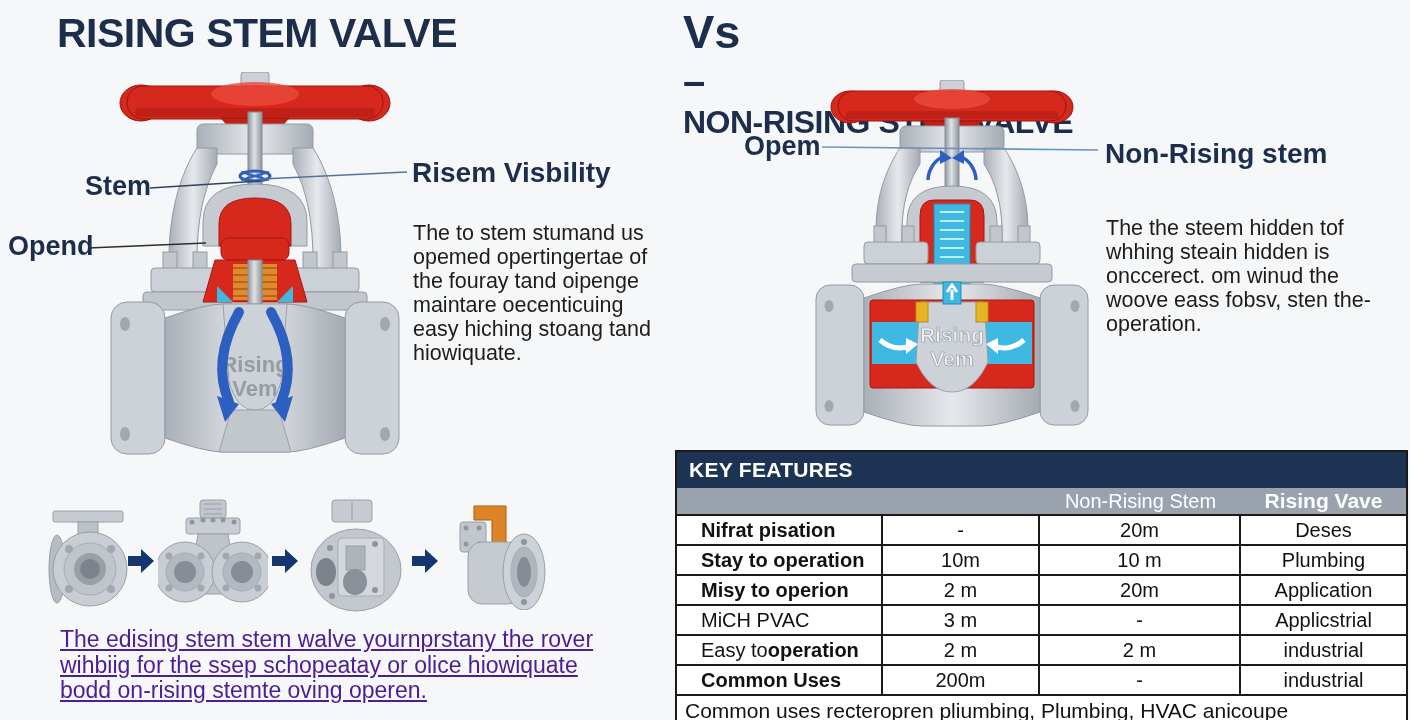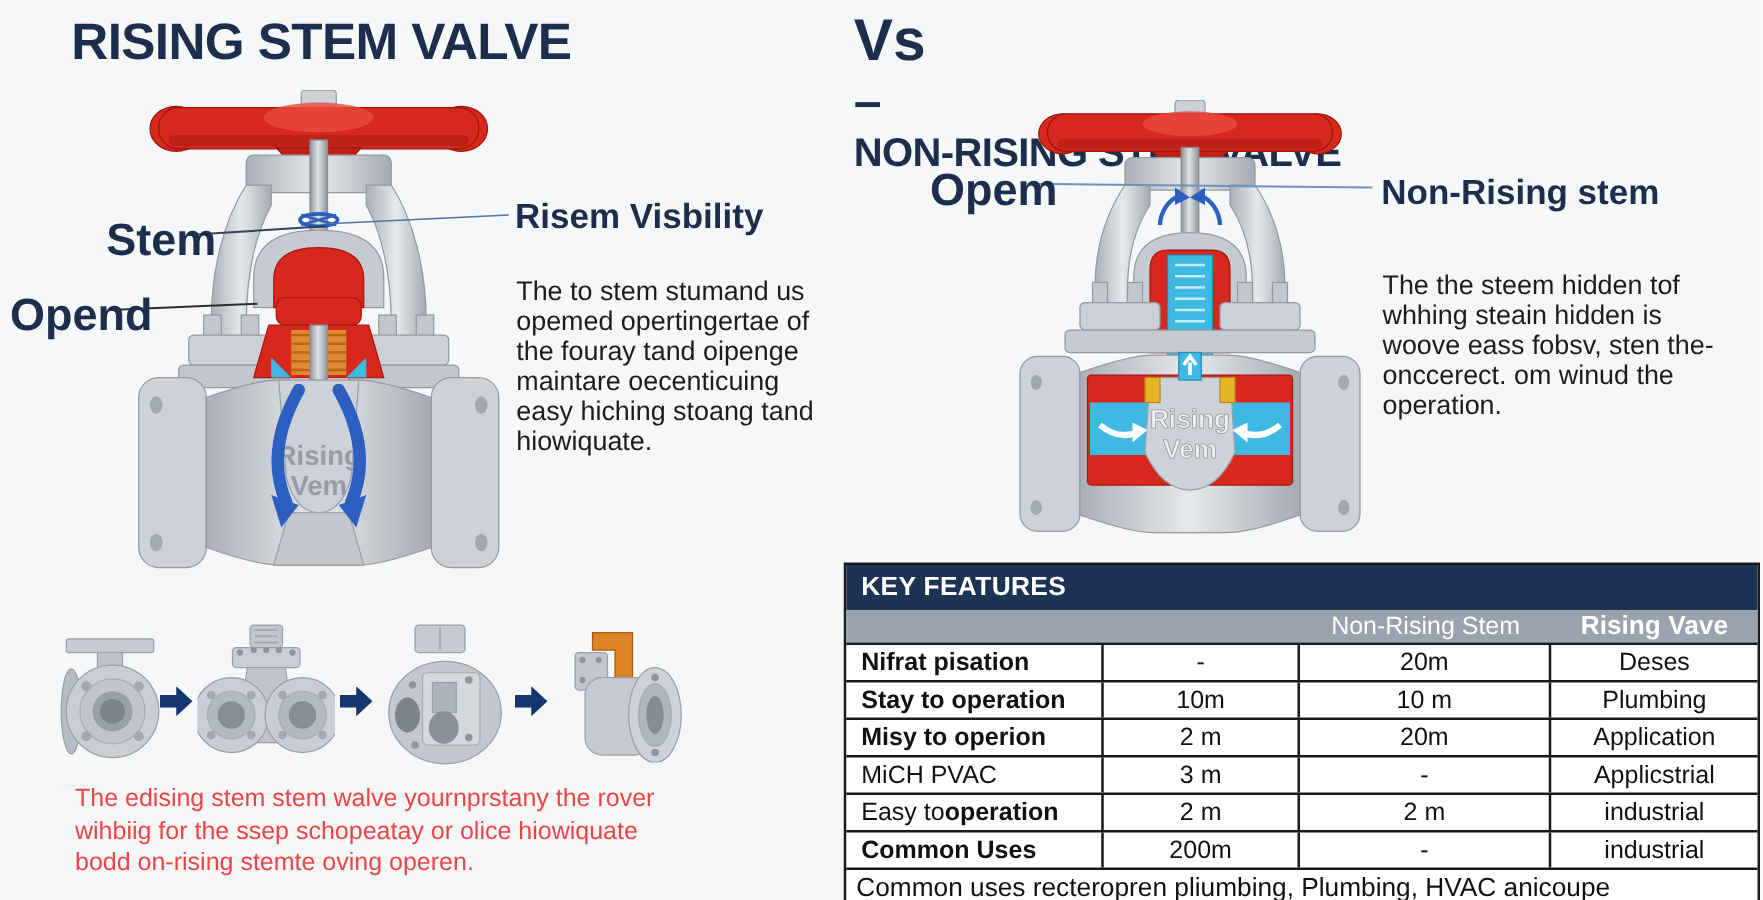--- a/index.html
+++ b/index.html
@@ -5,45 +5,45 @@
   html,body{margin:0;padding:0;}
   #page{position:relative;width:1410px;height:720px;overflow:hidden;
         background:#f6f7f8;font-family:"Liberation Sans",sans-serif;color:#1d2e4c;}
   .abs{position:absolute;}
   .title{font-weight:800;color:#1d2e4c;white-space:nowrap;}
   .title-left{left:57px;top:10px;font-size:41px;letter-spacing:-.5px;}
   .title-right{left:672px;top:4px;display:flex;align-items:baseline;flex-direction:column;}
   .vs{font-size:47px;font-weight:800;}
   .dash{font-size:40px;font-weight:700;margin:0 9px 0 11px;}
   .title-right-text{font-size:32px;font-weight:800;letter-spacing:-.5px;}
-  .lbl{font-weight:700;color:#1d2e4c;font-size:36px;white-space:nowrap;}
+  .lbl{font-weight:700;color:#1d2e4c;font-size:27px;white-space:nowrap;}
   .stem-label{left:85px;top:171px;}
   .opend-label{left:8px;top:231px;}
   .opem-label{left:744px;top:131px;}
   .subhead{font-weight:700;color:#1d2e4c;font-size:28px;white-space:nowrap;}
   .heading-left{left:412px;top:157px;}
   .heading-right{left:1105px;top:138px;}
   .para{font-size:21.5px;line-height:24px;color:#1c1c1c;margin-top:18px;}
   .para-left{left:413px;top:203px;}
   .para-right{left:1106px;top:198px;}
-  .bottom-note{left:60px;top:627px;font-size:20px;line-height:25.5px;color:#ef4444;}
+  .bottom-note{left:60px;top:627px;font-size:23px;line-height:25.5px;color:#4c1d95;text-decoration:underline;}
   
   .kf{left:675px;top:450px;width:733px;background:#fff;border:2px solid #1a1a1a;box-sizing:border-box;}
   .kf-title{height:36px;background:#1d3354;color:#fff;font-size:21px;font-weight:700;
             display:flex;align-items:center;padding-left:12px;letter-spacing:.3px;}
   .kf-sub{height:26px;background:#9aa2ae;display:flex;color:#fff;}
   .kf-sub .cell{display:flex;align-items:center;justify-content:center;font-size:20px;}
   .kf-sub .b{font-weight:700;font-size:21px;}
   .kf-row{display:flex;height:28px;border-top:2px solid #1a1a1a;}
   .cell{box-sizing:border-box;}
   .c0{width:206px;}.c1{width:157px;}.c2{width:201px;}.c3{width:165px;flex:1;}
   .kf-row .cell{border-right:2px solid #1a1a1a;display:flex;align-items:center;
                 font-size:20px;color:#111;}
   .kf-row .cell:last-child{border-right:none;}
-  .kf-row .feat{padding-left:12px;}
+  .kf-row .feat{padding-left:24px;}
   .kf-row .val{justify-content:center;}
   .fb{font-weight:700;}
   .kf-foot{border-top:2px solid #1a1a1a;padding:3px 8px 8px 8px;font-size:21px;line-height:24px;color:#111;}
   svg{display:block;}
 </style>
 </head>
 <body>
 
 <div id="page">
 
@@ -226,22 +226,22 @@
     <div>the fouray tand oipenge</div>
     <div>maintare oecenticuing</div>
     <div>easy hiching stoang tand</div>
     <div>hiowiquate.</div>
   </div>
 
   <div class="abs subhead heading-right">Non-Rising stem</div>
   <div class="abs para para-right">
     <div>The the steem hidden tof</div>
     <div>whhing steain hidden is</div>
+    <div>onccerect. om winud the</div>
     <div>woove eass fobsv, sten the-</div>
-    <div>onccerect. om winud the</div>
     <div>operation.</div>
   </div>
 
   <svg class="abs" style="left:45px;top:505px;" width="86" height="102" viewBox="0 0 86 102">
     <ellipse cx="12" cy="64" rx="8" ry="34" fill="#b6bcc3" stroke="#9aa0a8"></ellipse>
     <rect x="8" y="6" width="70" height="11" rx="2" fill="#c6cbd1" stroke="#9aa0a8"></rect>
     <rect x="33" y="17" width="20" height="16" fill="#bdc2c8" stroke="#9aa0a8"></rect>
     <circle cx="45" cy="64" r="37" fill="#c9ced4" stroke="#9aa0a8"></circle>
     <circle cx="45" cy="64" r="26" fill="#bfc5cb" stroke="#a7adb4"></circle>
     <circle cx="45" cy="64" r="16" fill="#99a0a8"></circle>

